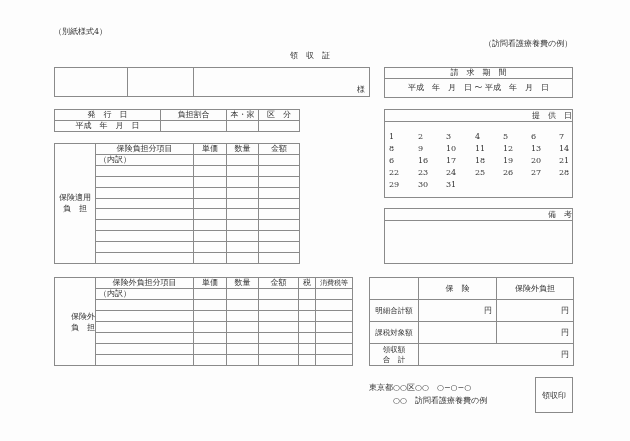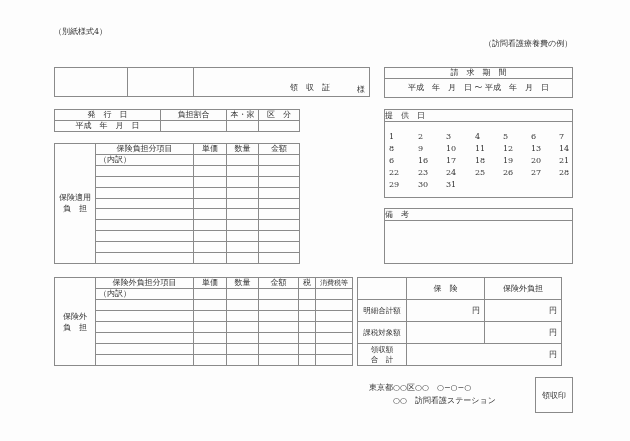--- a/index.html
+++ b/index.html
@@ -5,31 +5,31 @@
   html, body { margin:0; padding:0; background:#fdfdfd; }
   body { width:630px; height:441px; position:relative; overflow:hidden;
          font-family:"DejaVu Serif", serif; color:#333; font-size:8px; }
   .txt { position:absolute; white-space:nowrap; line-height:1; }
   table { border-collapse:collapse; position:absolute; table-layout:fixed; }
   td { border:1px solid #8a8a8a; padding:0; font-size:8px; line-height:1; white-space:nowrap; overflow:hidden; }
   .c { text-align:center; }
   .r { text-align:right; padding-right:4px; }
   .l { text-align:left; padding-left:3px; }
   .box { position:absolute; border:1px solid #8a8a8a; box-sizing:border-box; }
-  .hdr { border-bottom:1px solid #8a8a8a; text-align:left; height:11px; line-height:11px; font-size:8px; }
+  .hdr { border-bottom:1px solid #8a8a8a; text-align:right; height:11px; line-height:11px; font-size:8px; }
   .cal { position:absolute; left:0; top:22px; width:100%; }
   .cal-row { position:relative; height:12px; }
   .cal-d { position:absolute; font-size:8px; }
 </style>
 </head>
 <body>
 
 <div class="txt" style="left:54px;top:28px;">（別紙様式4）</div>
 <div class="txt" style="left:484px;top:40px;">（訪問看護療養費の例）</div>
-<div class="txt" style="left:290px;top:52px;font-size:8px;margin-top:32px;">領　収　証</div>
+<div class="txt" style="left:290px;top:52px;font-size:8px;">領　収　証</div>
 
 <table style="left:54px;top:67px;width:315px;height:30px;">
   <colgroup>
       <col style="width:73px">
       <col style="width:66px">
       <col style="width:176px">
     </colgroup>
   <tbody>
   <tr style="height:19px;">
     <td></td>
@@ -212,21 +212,21 @@
       <col style="width:41px">
       <col style="width:98px">
       <col style="width:33px">
       <col style="width:32px">
       <col style="width:40px">
       <col style="width:17px">
       <col style="width:37px">
     </colgroup>
   <tbody>
       <tr style="height:11px;">
-    <td rowspan="8" class="c" style="line-height:11px;">
+    <td rowspan="8" class="c" style="line-height:11px;text-align:right;">
       <div>保険外</div>
       <div>負　担</div>
     </td>
     <td class="c">保険外負担分項目</td>
     <td class="c">単価</td>
     <td class="c">数量</td>
     <td class="c">金額</td>
     <td class="c">税</td>
     <td class="c" style="font-size:7px;">消費税等</td>
   </tr>
@@ -282,21 +282,21 @@
         <td></td>
         <td></td>
         <td></td>
         <td></td>
         <td></td>
         <td></td>
       </tr>
 </tbody>
   </table>
 
-<table style="left:357px;top:277px;width:204px;">
+<table style="left:369px;top:277px;width:204px;">
   <colgroup>
       <col style="width:49px">
       <col style="width:78px">
       <col style="width:77px">
     </colgroup>
   <tbody>
       <tr style="height:22px;">
     <td></td>
     <td class="c">保　険</td>
     <td class="c">保険外負担</td>
@@ -315,16 +315,16 @@
     <td class="c" style="font-size:7.5px;line-height:10px;">
       <div>領収額</div>
       <div>合　計</div>
     </td>
     <td colspan="2" class="r">円</td>
   </tr>
 </tbody>
   </table>
 
 <div class="txt" style="left:369px;top:384px;">東京都○○区○○　○−○−○</div>
-<div class="txt" style="left:393px;top:397px;">○○　訪問看護ステーション</div>
+<div class="txt" style="left:393px;top:397px;">○○　訪問看護療養費の例</div>
 <div class="box" style="left:535px;top:377px;width:38px;height:36px;display:flex;align-items:center;justify-content:center;">
   <span>領収印</span>
 </div>
 
 </body></html>

